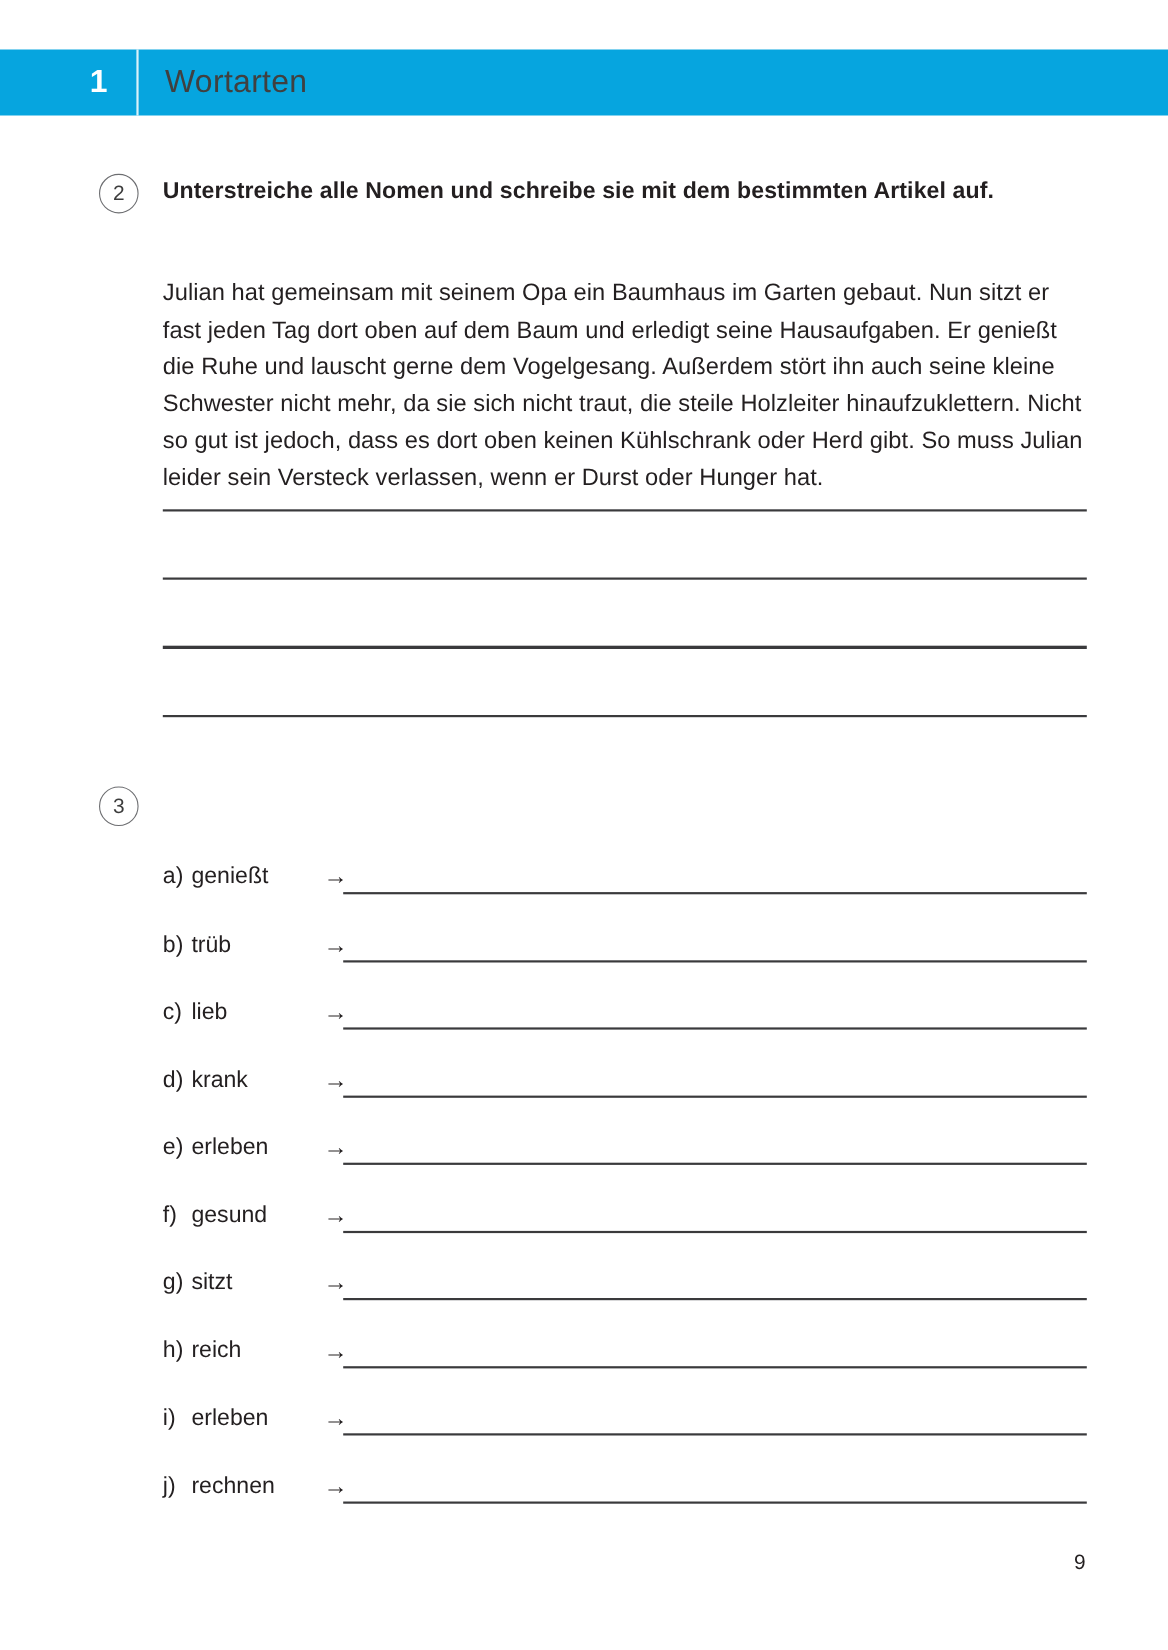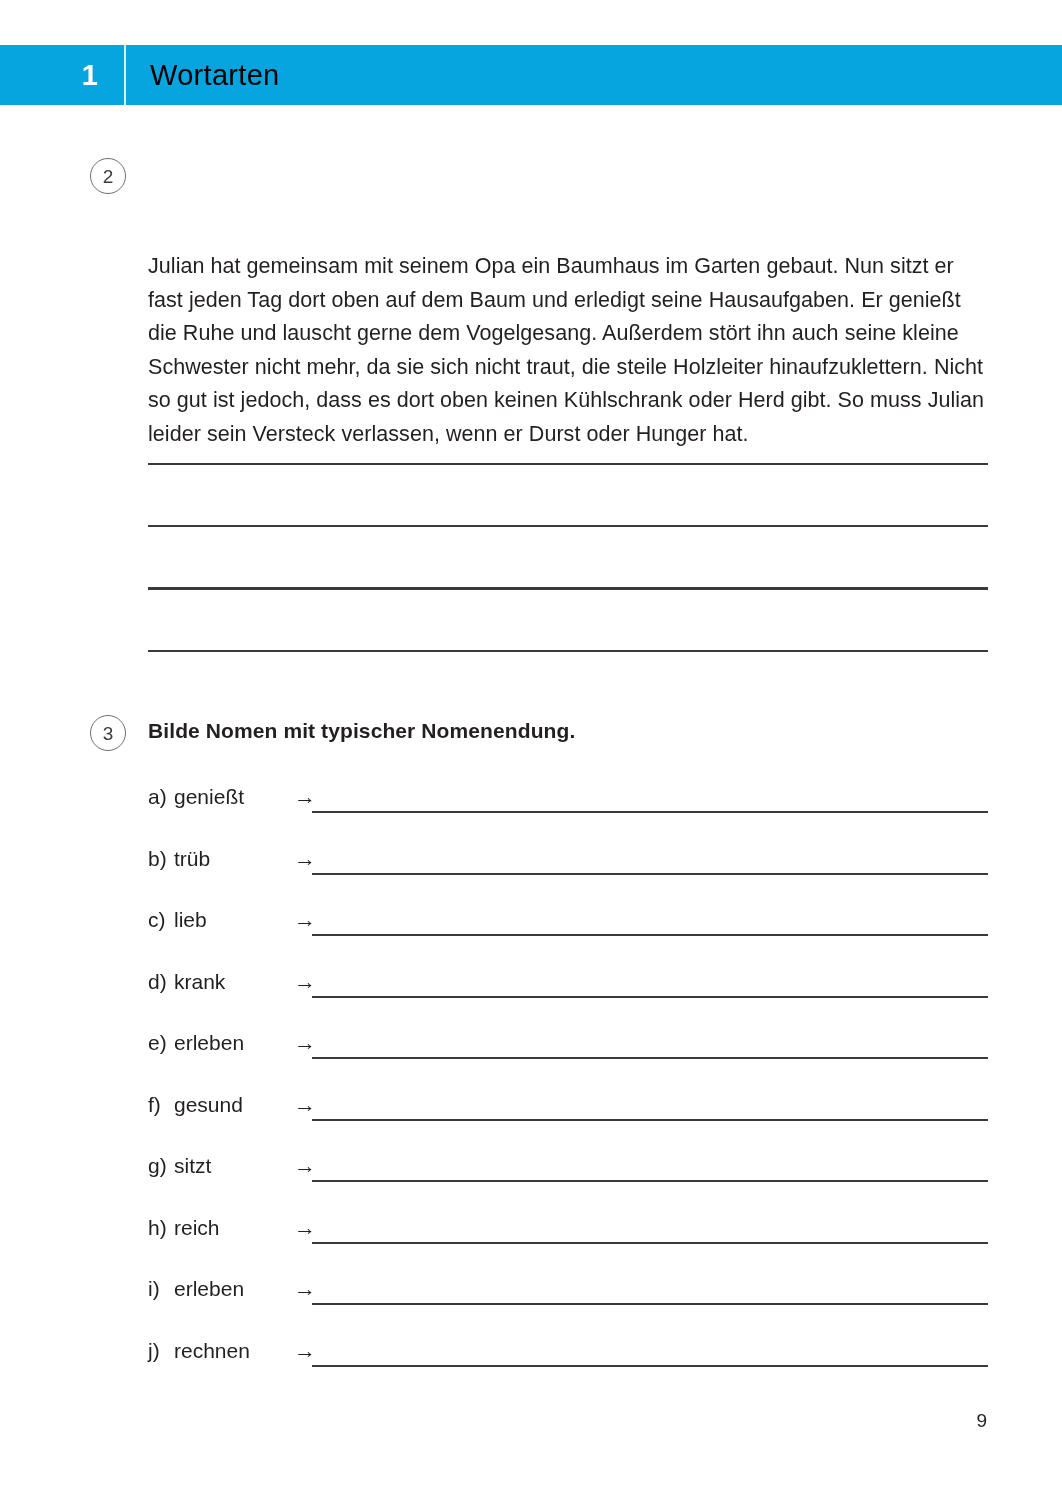--- a/index.html
+++ b/index.html
@@ -40,21 +40,21 @@
   }
   .header-divider {
     width: 2px;
     height: 60px;
     background: #ffffff;
     opacity: 0.85;
     flex: 0 0 2px;
   }
   .header-title {
     padding-left: 24px;
-    color: #000000;
+    color: #404040;
     font-size: 29px;
     font-weight: normal;
     letter-spacing: 0.3px;
     line-height: 1;
   }
 
   
   .exercise {
     position: absolute;
     left: 0;
@@ -174,36 +174,36 @@
 
 <div class="header-bar">
   <div class="header-number">1</div>
   <div class="header-divider"></div>
   <div class="header-title">Wortarten</div>
 </div>
 
 <section class="exercise" id="exercise-2">
   <div class="ex-head">
     <div class="ex-badge">2</div>
+    <div class="ex-title">Unterstreiche alle Nomen und schreibe sie mit dem bestimmten Artikel auf.</div>
   </div>
 
   <p class="passage">Julian hat gemeinsam mit seinem Opa ein Baumhaus im Garten gebaut. Nun sitzt er fast jeden Tag dort oben auf dem Baum und erledigt seine Hausaufgaben. Er genießt die Ruhe und lauscht gerne dem Vogelgesang. Außerdem stört ihn auch seine kleine Schwester nicht mehr, da sie sich nicht traut, die steile Holzleiter hinaufzuklettern. Nicht so gut ist jedoch, dass es dort oben keinen Kühlschrank oder Herd gibt. So muss Julian leider sein Versteck verlassen, wenn er Durst oder Hunger hat.</p>
 
   <div class="write-lines">
     <div class="write-line"></div>
     <div class="write-line"></div>
     <div class="write-line"></div>
     <div class="write-line"></div>
   </div>
 </section>
 
 <section class="exercise" id="exercise-3">
   <div class="ex-head">
     <div class="ex-badge">3</div>
-    <div class="ex-title">Bilde Nomen mit typischer Nomenendung.</div>
   </div>
 
   <div class="word-list">
 
     <div class="word-row">
       <span class="word-marker">a)</span>
       <span class="word-text">genießt</span>
       <span class="word-arrow">→</span>
       <span class="word-answer-line"></span>
     </div>

